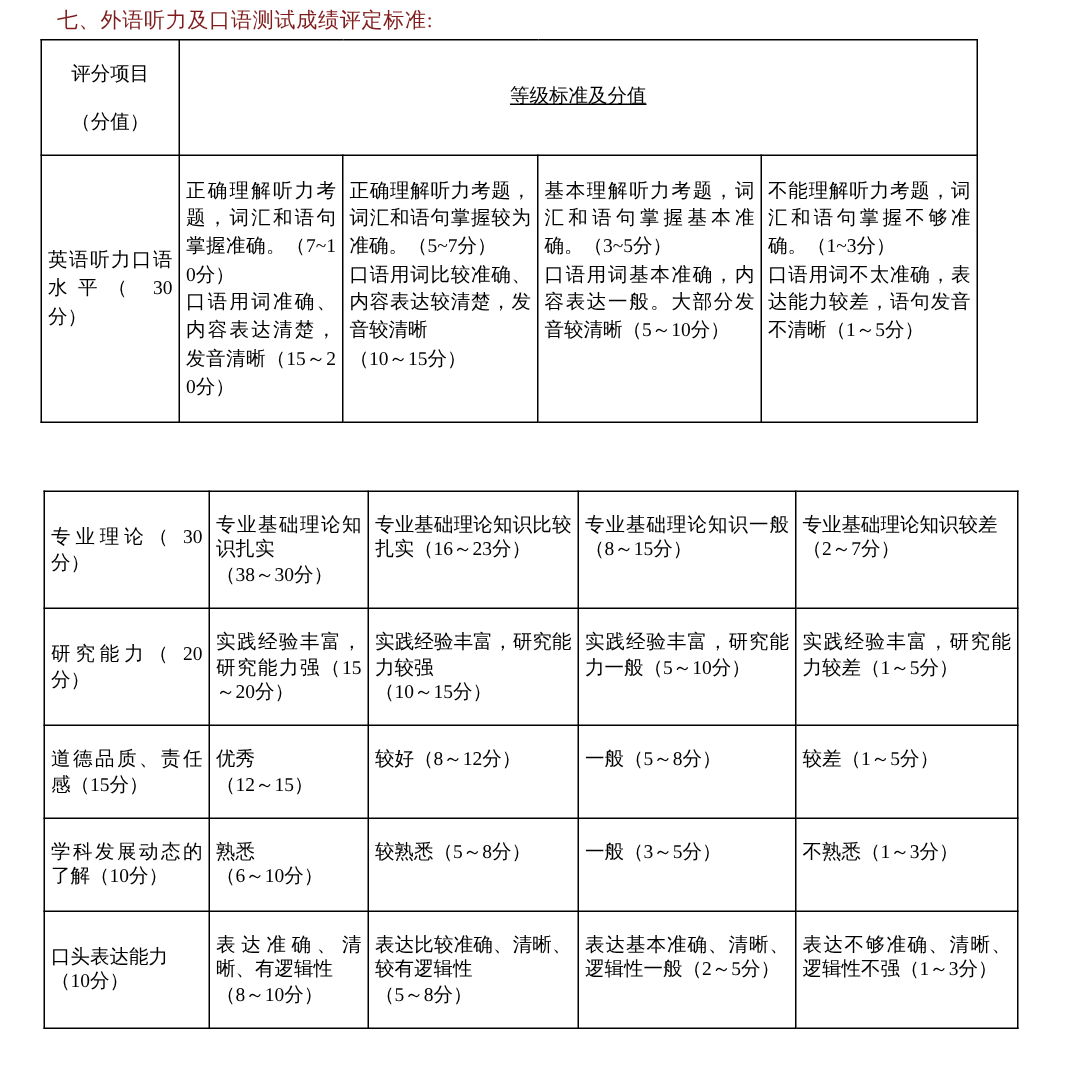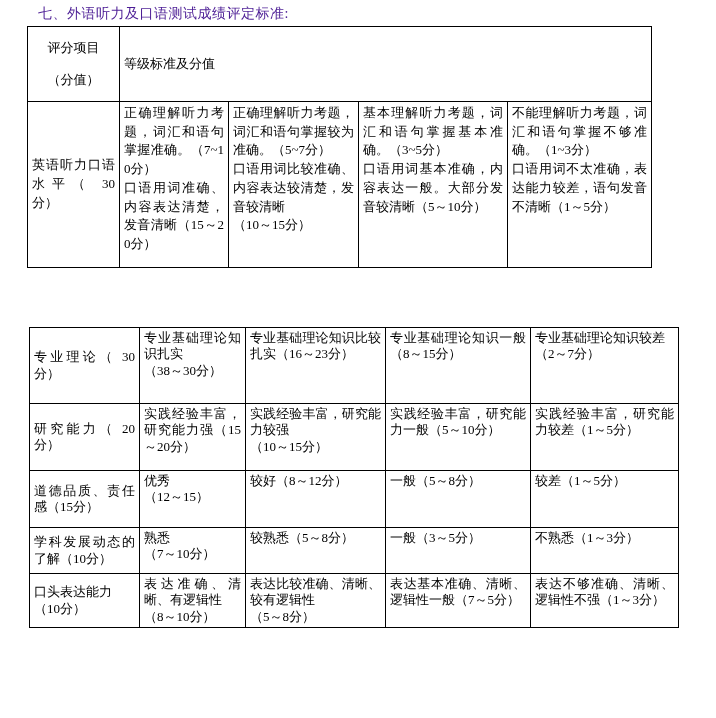--- a/index.html
+++ b/index.html
@@ -1,27 +1,27 @@
 <!DOCTYPE html>
 <html><head>
 <meta charset="utf-8">
 <style>
   html,body{margin:0;padding:0;background:#ffffff;}
   body{width:716px;height:718px;font-family:"Liberation Serif","DejaVu Serif",serif;color:#000;}
   .page{position:relative;width:716px;height:718px;background:#fff;overflow:hidden;}
-  .sec-title{position:absolute;left:38px;font-size:14px;color:#4c1d95;white-space:pre;letter-spacing:0.5px;}
+  .sec-title{position:absolute;left:38px;font-size:14px;color:#7f1d1d;white-space:pre;letter-spacing:0.5px;}
   #title7{top:5px;}
   #title8{top:306px;}
   table{border-collapse:collapse;table-layout:fixed;position:absolute;background:#fff;}
-  td{border:1px solid #000;vertical-align:top;padding:2px 4px;font-size:13px;color:#000;
+  td{border:1px solid #000;vertical-align:top;padding:14px 4px;font-size:13px;color:#000;
      white-space:pre-line;text-align:justify;text-justify:inter-character;word-break:break-all;}
   #t1{left:27px;top:26px;width:624px;line-height:1.44;}
   #t2{left:29px;top:327px;width:649px;line-height:1.26;}
   #t1 td.hdr1{text-align:center;vertical-align:middle;line-height:1.22;}
-  #t1 td.hdr2{text-align:left;vertical-align:middle;}
+  #t1 td.hdr2{text-align:center;vertical-align:middle;text-decoration:underline;}
   #t1 td.crit{vertical-align:middle;}
   #t2 td.crit{vertical-align:middle;}
 </style>
 </head>
 <body>
 
 <div class="page">
 
   <div id="title7" class="sec-title">七、外语听力及口语测试成绩评定标准:</div>
 
@@ -86,31 +86,31 @@
       <td class="crit">道德品质、责任感（15分）</td>
       <td>优秀
 （12～15）</td>
       <td>较好（8～12分）</td>
       <td>一般（5～8分）</td>
       <td>较差（1～5分）</td>
     </tr>
     <tr style="height:46px">
       <td class="crit">学科发展动态的了解（10分）</td>
       <td>熟悉
-（7～10分）</td>
+（6～10分）</td>
       <td>较熟悉（5～8分）</td>
       <td>一般（3～5分）</td>
       <td>不熟悉（1～3分）</td>
     </tr>
     <tr style="height:50px">
       <td class="crit">口头表达能力
 （10分）</td>
       <td>表达准确、清晰、有逻辑性
 （8～10分）</td>
       <td>表达比较准确、清晰、较有逻辑性
 （5～8分）</td>
-      <td>表达基本准确、清晰、逻辑性一般（7～5分）</td>
+      <td>表达基本准确、清晰、逻辑性一般（2～5分）</td>
       <td>表达不够准确、清晰、逻辑性不强（1～3分）</td>
     </tr>
   </tbody>
     </table>
 
 </div>
 
 </body></html>

